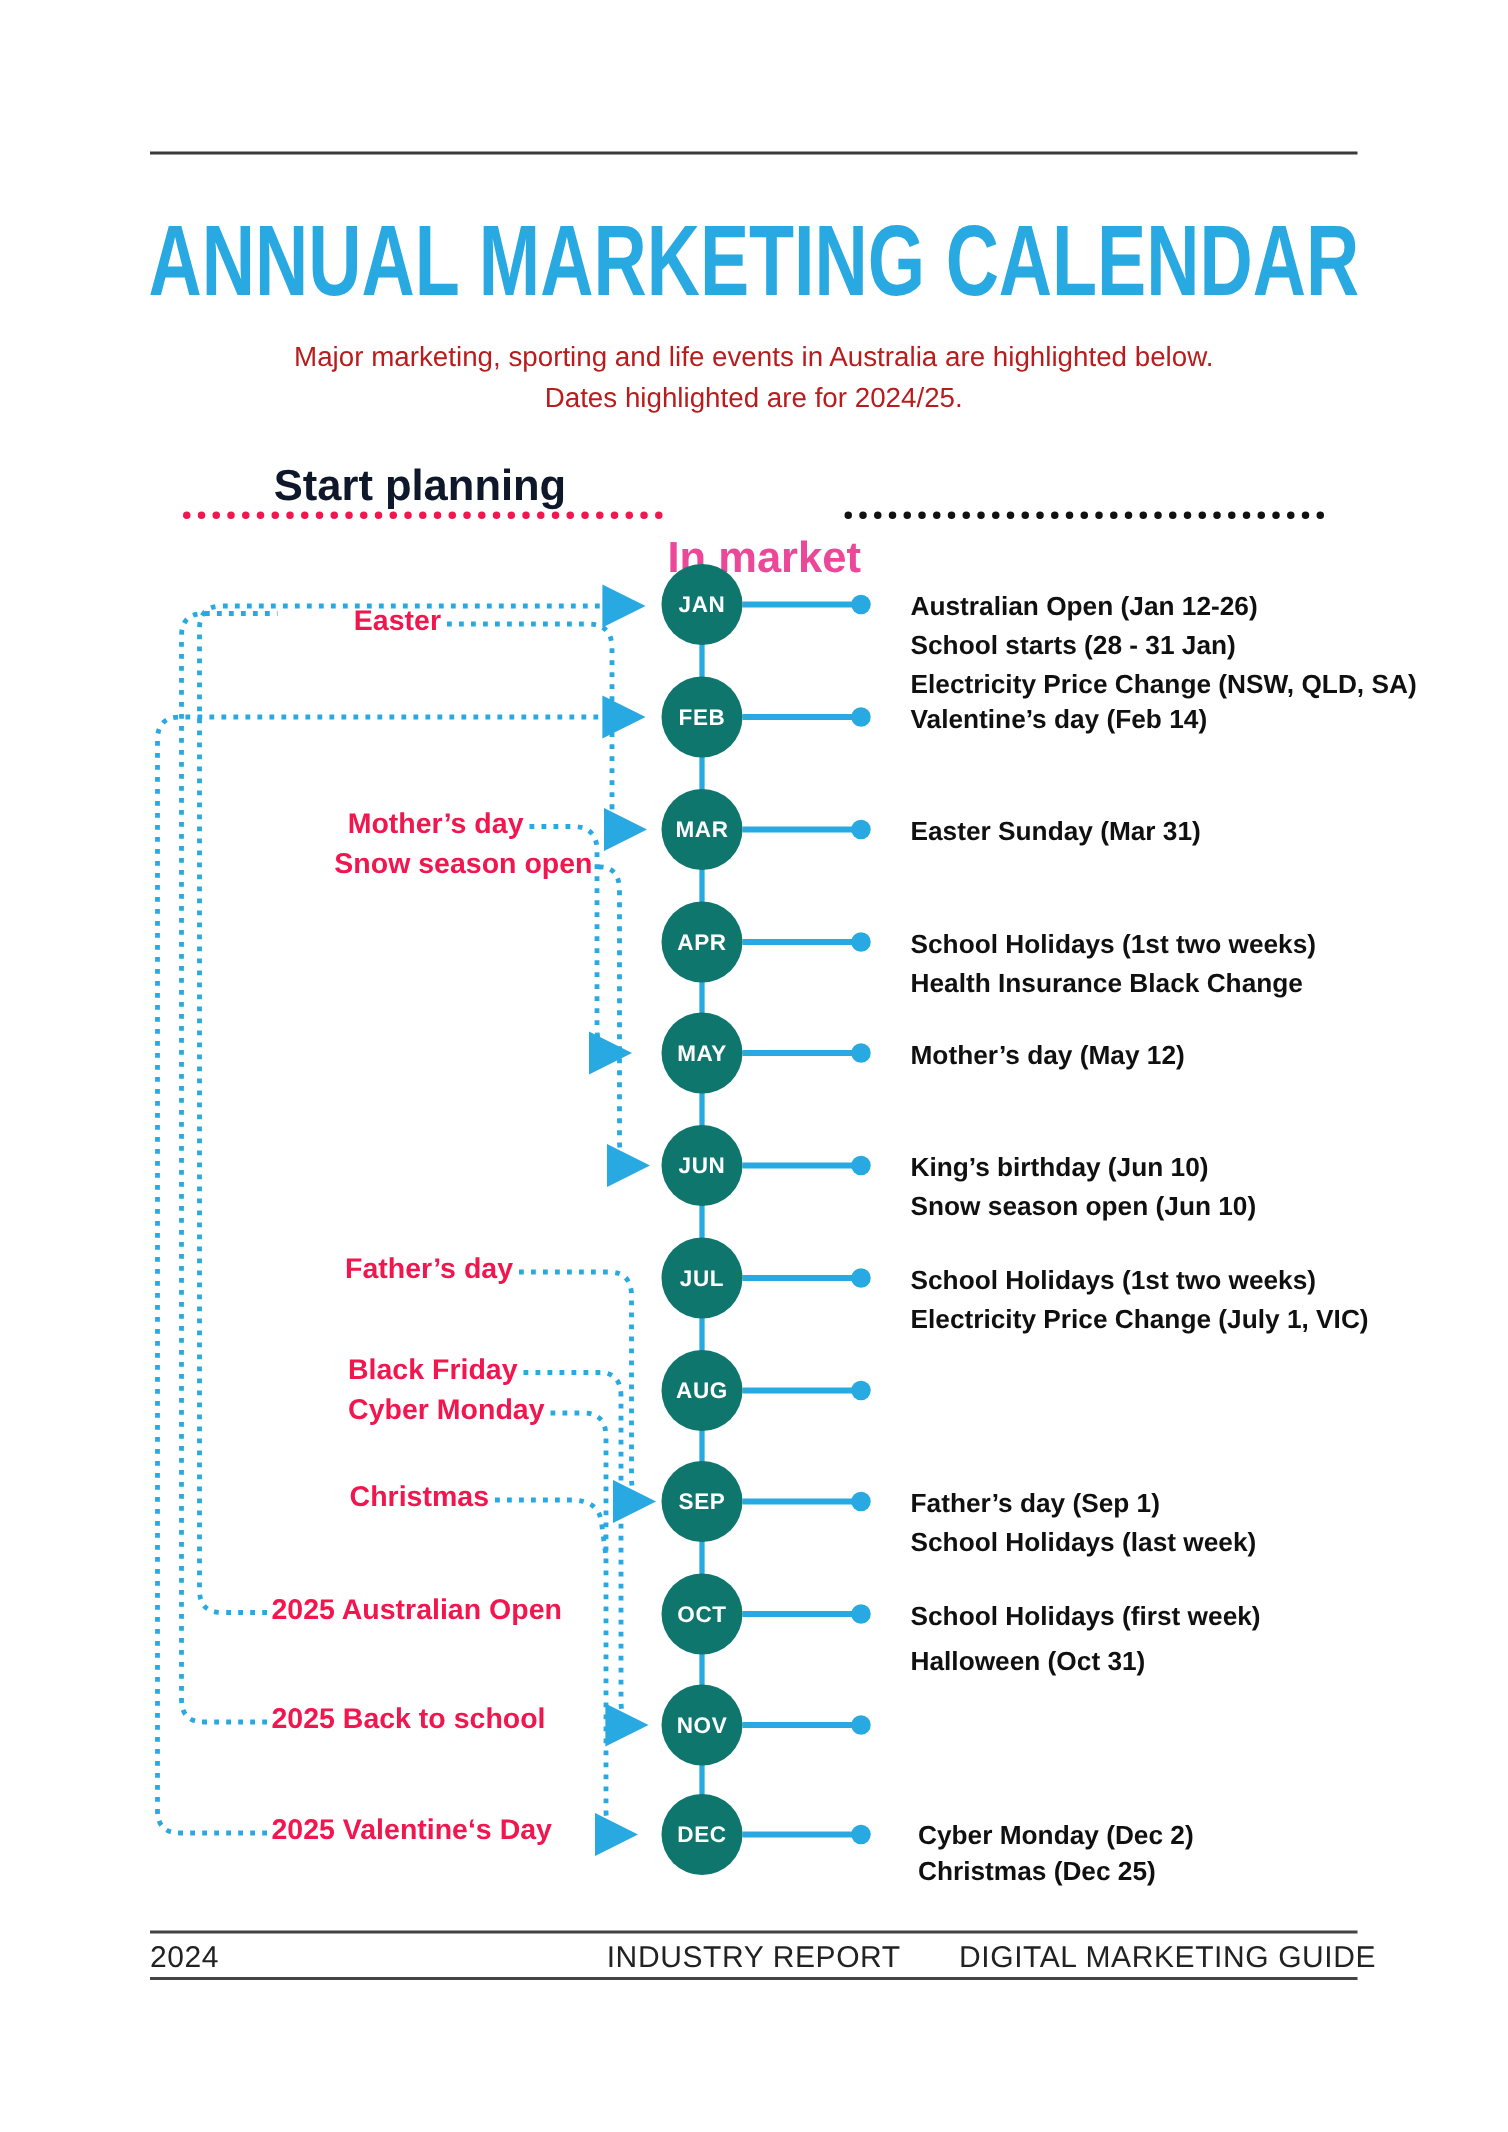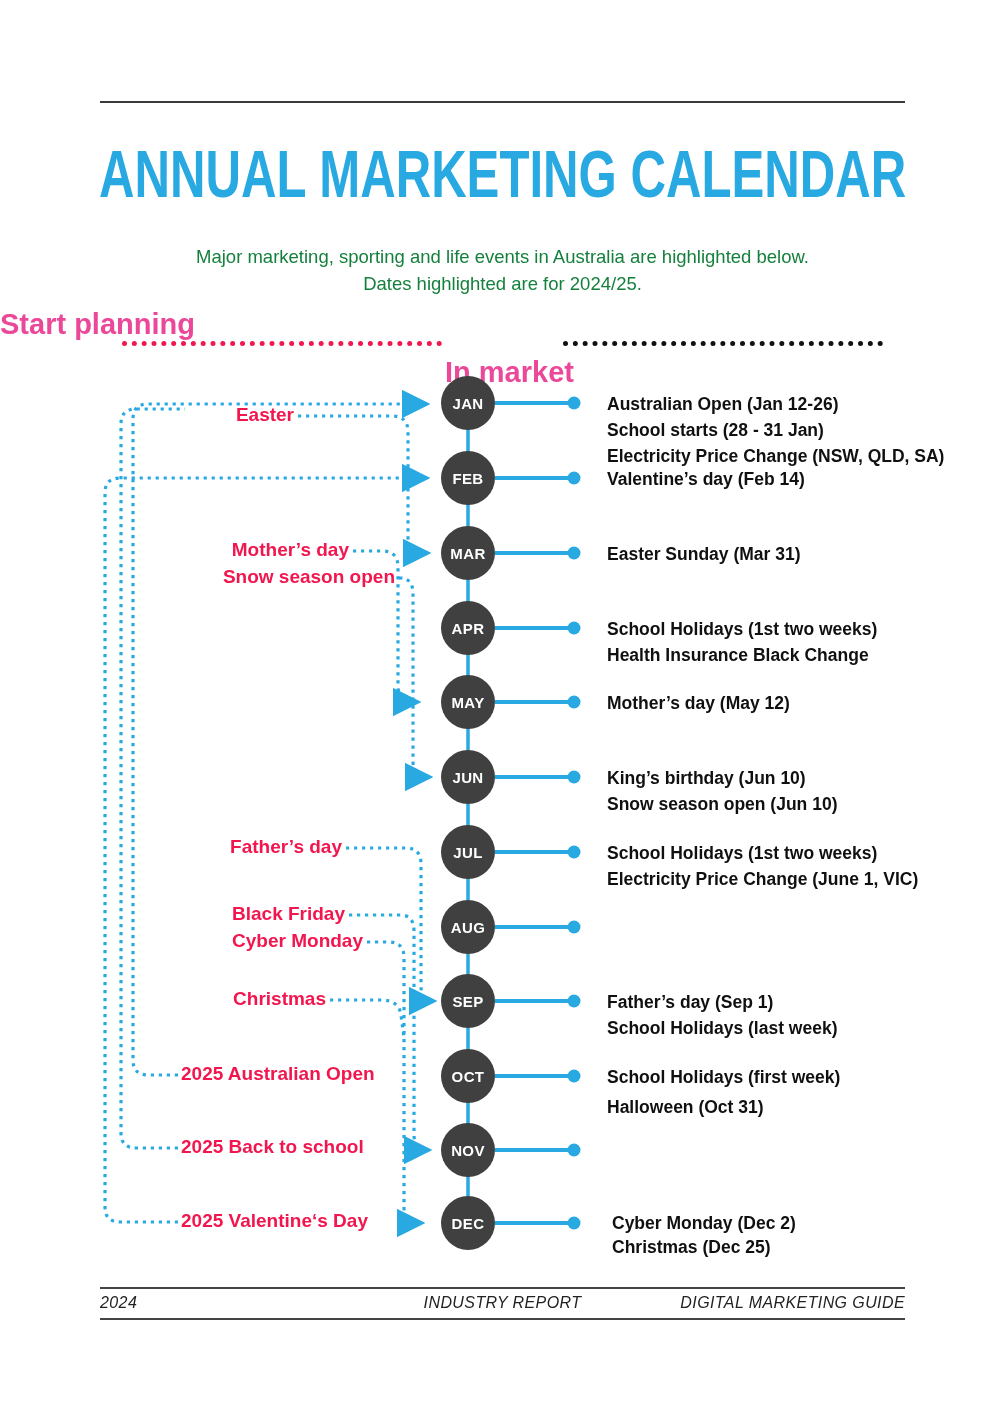--- a/index.html
+++ b/index.html
@@ -1,39 +1,39 @@
 <!DOCTYPE html>
 <html><head>
 <meta charset="utf-8">
 <style>
   html,body{margin:0;padding:0;background:#ffffff;}
   #page{position:relative;width:1005px;height:1421px;background:#ffffff;overflow:hidden;
         font-family:"Liberation Sans",sans-serif;}
   .rule{position:absolute;left:100px;width:805px;height:2px;background:#3a3a3a;}
   #title{position:absolute;left:99px;top:136px;font-size:63px;font-weight:bold;color:#29a9e1;
          white-space:nowrap;letter-spacing:0px;transform:scale(0.78,1.06);transform-origin:left top;}
-  #subtitle{position:absolute;left:0;top:243px;width:1005px;text-align:center;font-size:18.5px;
-            color:#15803d;line-height:27px;}
+  #subtitle{position:absolute;left:0;top:224px;width:1005px;text-align:center;font-size:18.5px;
+            color:#b91c1c;line-height:27px;}
   .col-head{position:absolute;font-size:29px;font-weight:bold;white-space:nowrap;}
-  #head-plan{left:0;top:308px;width:560px;text-align:left;color:#ec4899;}
+  #head-plan{left:0;top:308px;width:560px;text-align:center;color:#0f172a;}
   #head-market{left:445px;top:308px;width:560px;color:#ec4899;margin-top:48px;}
   .dotline{position:absolute;top:341px;height:0;border-bottom:5px dotted #f2164f;}
   #dot-plan{left:122px;width:320px;}
   #dot-market{left:563px;width:320px;border-bottom-color:#111111;}
   svg#wires{position:absolute;left:0;top:0;z-index:1;}
-  .month{position:absolute;left:441px;width:54px;height:54px;border-radius:50%;background:#404040;
+  .month{position:absolute;left:441px;width:54px;height:54px;border-radius:50%;background:#0f766e;
          color:#ffffff;font-size:15px;font-weight:bold;letter-spacing:0.4px;display:flex;
          align-items:center;justify-content:center;z-index:2;}
   .events{position:absolute;left:607px;z-index:2;font-size:17.5px;font-weight:bold;color:#101010;
           line-height:26px;white-space:nowrap;}
   .plan-label{position:absolute;z-index:2;font-size:19px;font-weight:bold;color:#f2164f;
               white-space:nowrap;text-align:center;}
   .plan-label.left-col{text-align:left;}
   #footer-text{position:absolute;left:100px;top:1294px;width:805px;z-index:2;display:flex;
-               color:#222222;font-size:16px;letter-spacing:0.4px;font-style:italic;}
+               color:#222222;font-size:20px;letter-spacing:0.4px;}
   #footer-text .fl{width:33%;text-align:left;}
   #footer-text .fc{width:34%;text-align:center;}
   #footer-text .fr{width:33%;text-align:right;white-space:nowrap;}
 </style>
 </head>
 <body>
 
 <div id="page">
 
   <div class="rule" style="top:101px"></div>
@@ -153,21 +153,21 @@
   </div>
   <div class="events" style="top:690px">
     <div>Mother’s day (May 12)</div>
   </div>
   <div class="events" style="top:765px">
     <div>King’s birthday (Jun 10)</div>
     <div>Snow season open (Jun 10)</div>
   </div>
   <div class="events" style="top:840px">
     <div>School Holidays (1st two weeks)</div>
-    <div>Electricity Price Change (June 1, VIC)</div>
+    <div>Electricity Price Change (July 1, VIC)</div>
   </div>
   <div class="events" style="top:989px">
     <div>Father’s day (Sep 1)</div>
     <div>School Holidays (last week)</div>
   </div>
   <div class="events" style="top:1062px;line-height:30px">
     <div>School Holidays (first week)</div>
     <div>Halloween  (Oct 31)</div>
   </div>
   <div class="events" style="top:1211px;left:612px;line-height:24px">

